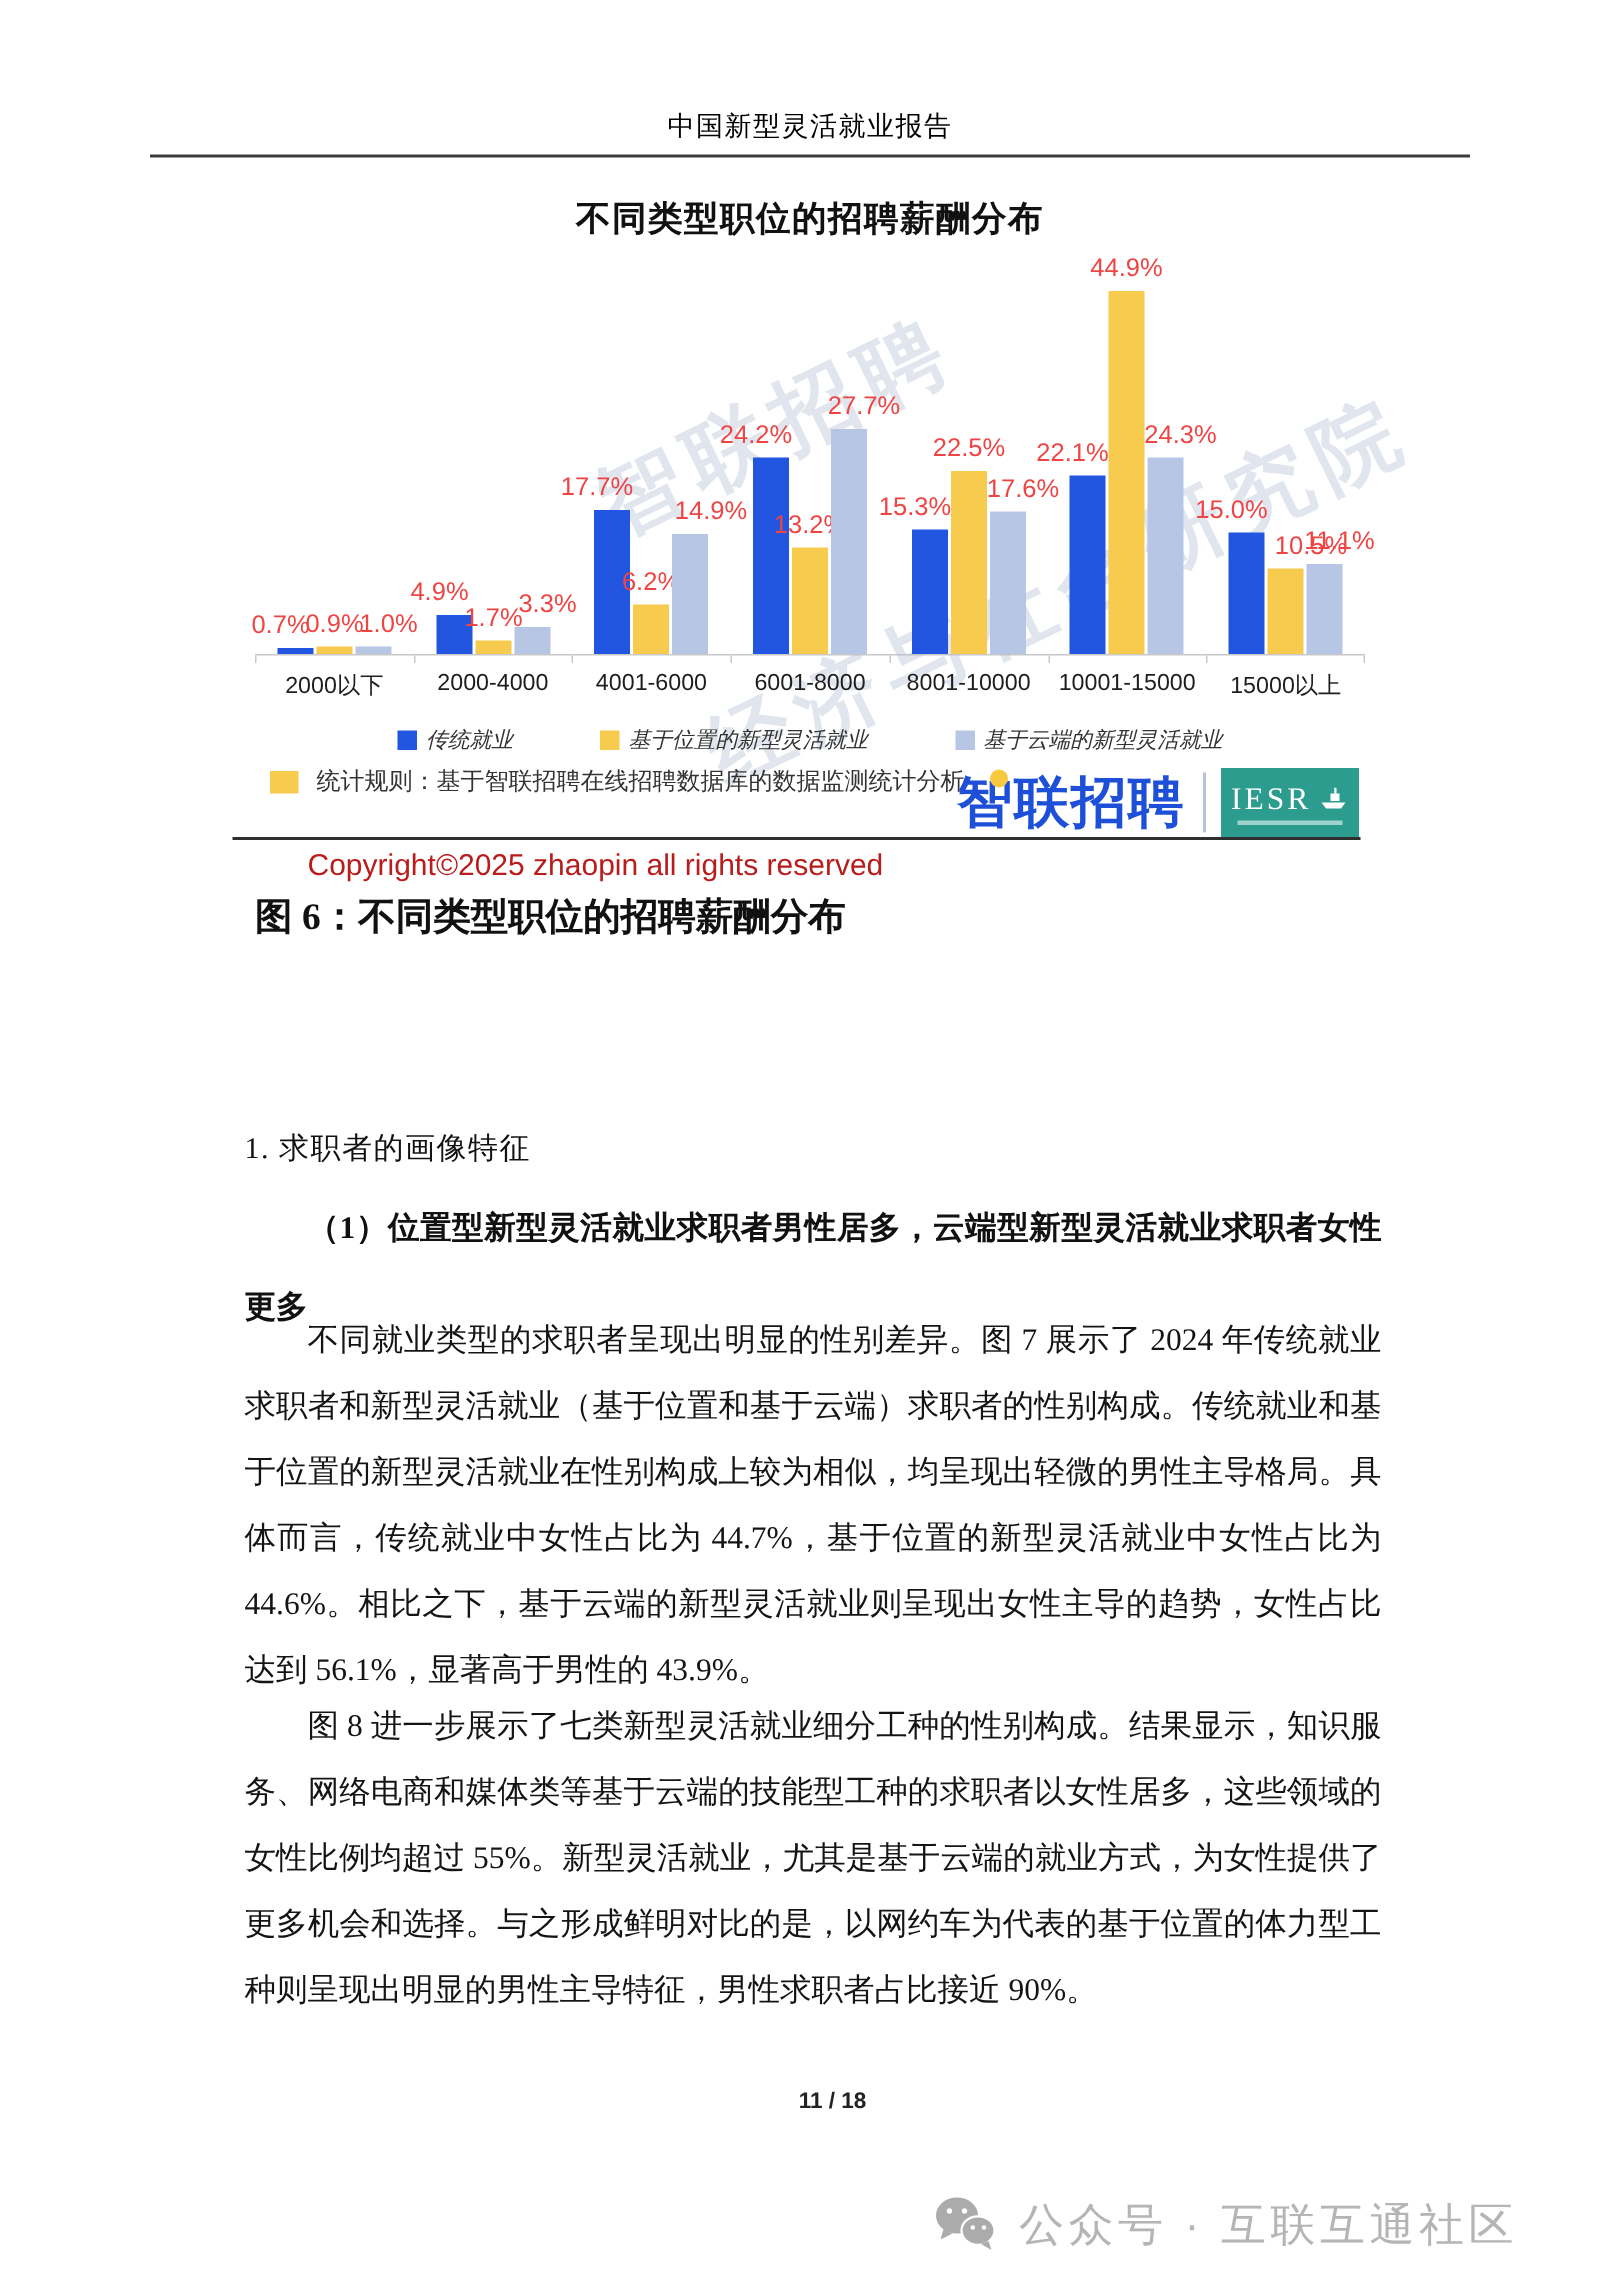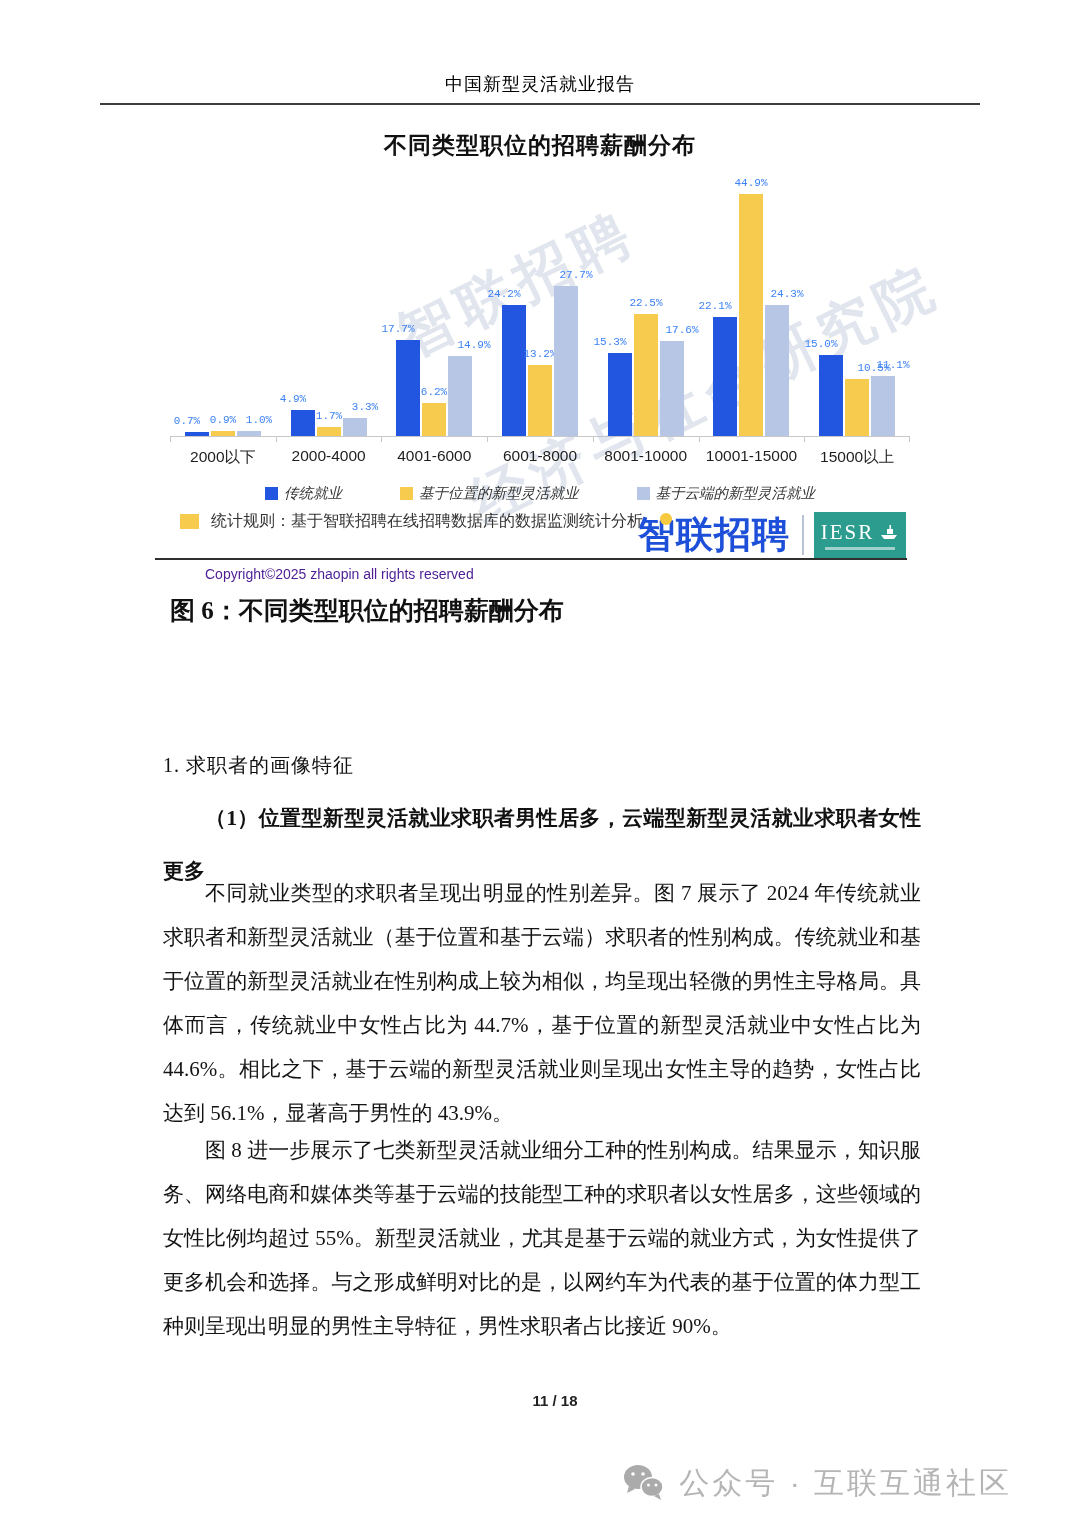--- a/index.html
+++ b/index.html
@@ -17,22 +17,22 @@
   .header-rule { position:absolute; top:103px; left:100px; width:880px;
     border-top:2px solid #3c3c3c; }
 
   
   .chart-title { position:absolute; top:130px; left:170px; width:740px;
     text-align:center; font-size:23px; font-weight:bold; color:#111;
     font-family:"Liberation Sans","DejaVu Sans",sans-serif; letter-spacing:1px;}
   .chart-plot { position:absolute; top:167px; left:170px; width:740px; height:270px;
     border-bottom:1px solid #c8c8c8; }
   .bar { position:absolute; bottom:0; width:24px; }
-  .bar-label { position:absolute; white-space:nowrap; font-size:11px; color:#3b82f6;
-    font-family:Liberation Mono, monospace; transform:translateX(-50%); }
+  .bar-label { position:absolute; white-space:nowrap; font-size:17px; color:#ef4444;
+    font-family:Liberation Sans, sans-serif; transform:translateX(-50%); }
   .tick { position:absolute; top:270px; width:1px; height:5px; background:#c8c8c8; }
   .chart-watermark { position:absolute; font-weight:bold; letter-spacing:8px;
     color:rgba(173,186,211,0.38); transform:rotate(-26deg); font-size:56px;
     font-family:"Liberation Sans","DejaVu Sans",sans-serif; white-space:nowrap;
     pointer-events:none; }
   .x-labels { position:absolute; top:447px; left:170px; width:740px; display:flex; }
   .x-labels div { flex:1; text-align:center; font-size:15.5px; color:#1e1e1e;
     font-family:"Liberation Sans","DejaVu Sans",sans-serif; }
 
   .legend { position:absolute; top:484px; left:170px; width:740px;
@@ -52,21 +52,21 @@
     border-radius:50%; background:#f6c93f; }
   .brand-divider { width:2px; height:40px; background:#b9c3d8; margin:0 10px 0 12px; }
   .iesr-badge { width:92px; height:46px; background:#2b9c8e; color:#fff;
     display:flex; flex-direction:column; align-items:center; justify-content:center;
     font-family:"Liberation Serif","DejaVu Serif",serif; }
   .iesr-top { display:flex; align-items:center; gap:5px; font-size:21px; letter-spacing:2px; }
   .iesr-sub { margin-top:2px; width:70px; height:3px; background:rgba(255,255,255,0.55); }
 
   .footer-rule { position:absolute; top:558px; left:155px; width:752px;
     border-top:2.5px solid #2f2f2f; }
-  .copyright { position:absolute; top:566px; left:205px; font-size:14px; color:#4c1d95;
+  .copyright { position:absolute; top:566px; left:205px; font-size:20px; color:#b91c1c;
     font-family:"Liberation Sans","DejaVu Sans",sans-serif; }
 
   .fig-caption { position:absolute; top:594px; left:170px; width:740px; text-align:left;
     font-size:25px; font-weight:bold; color:#111; }
 
   .sec-heading { position:absolute; top:700px; left:163px; font-size:22px;
     color:#4a74b8; letter-spacing:2px; }
   .sub1 { position:absolute; top:752px; left:163px; font-size:20px; color:#111; letter-spacing:1px; }
   .sub2 { position:absolute; top:792px; left:163px; width:758px; font-size:21px;
     font-weight:bold; color:#111; line-height:53px; text-indent:2em; text-align:justify; }

